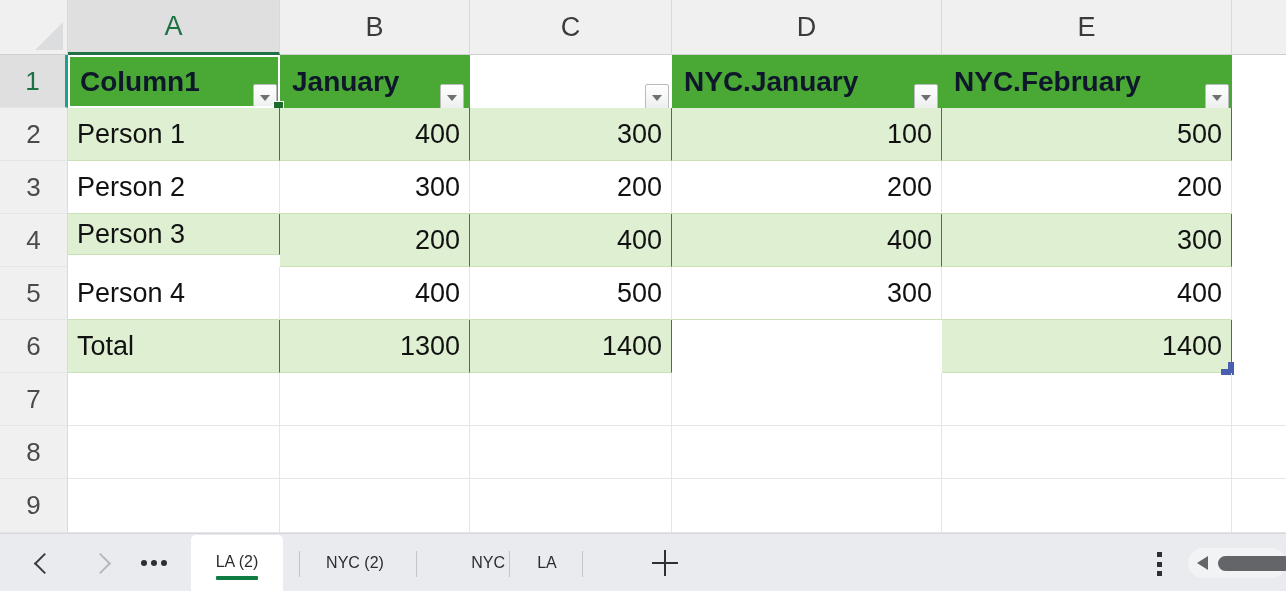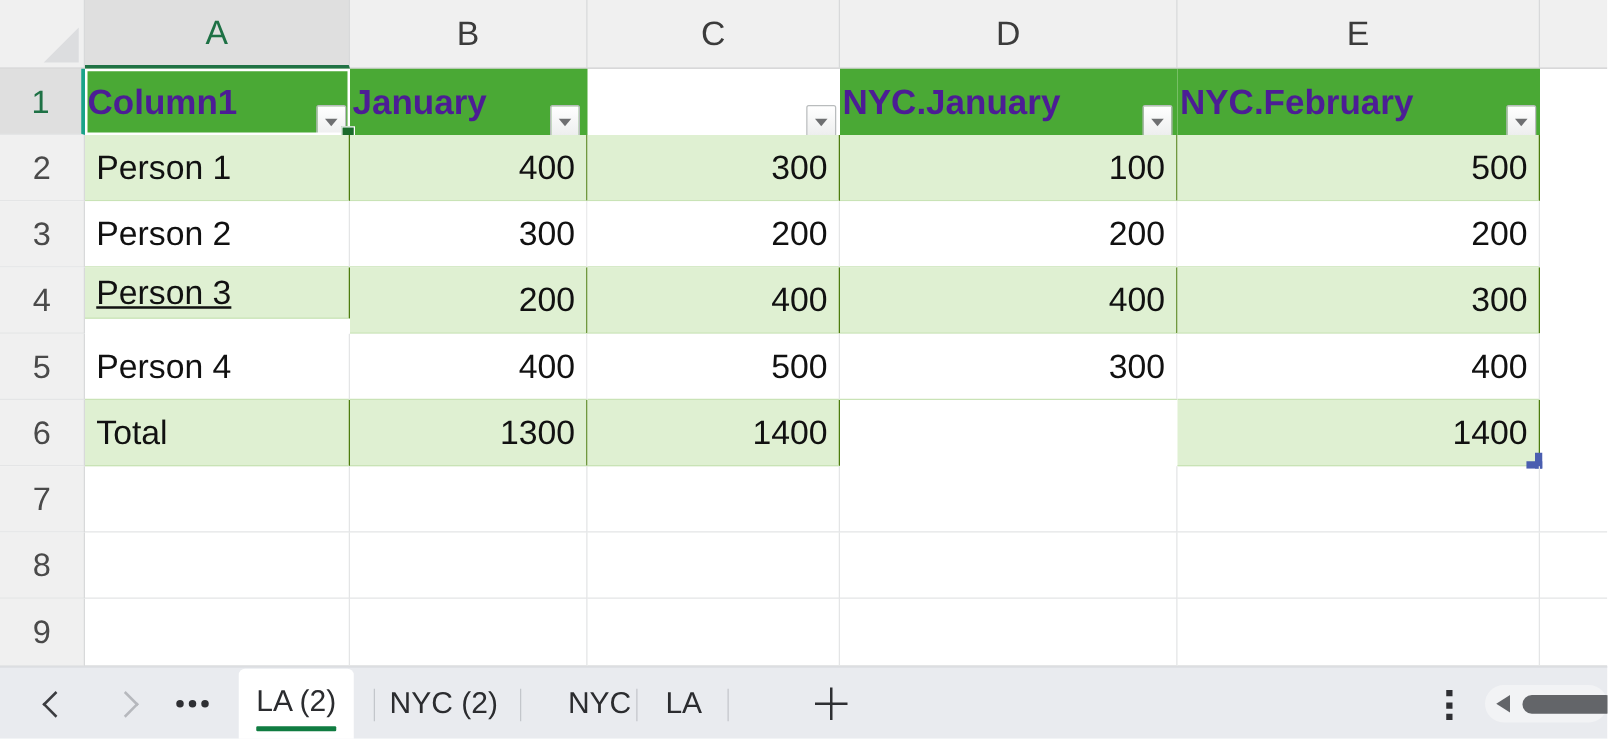--- a/index.html
+++ b/index.html
@@ -133,24 +133,24 @@
   .cell.txt-left  { justify-content: flex-start; padding-left: 9px; }
   .cell.txt-right { justify-content: flex-end;  padding-right: 9px; }
 
   
   .hdr-cell {
     position: absolute;
     box-sizing: border-box;
     background: #4aa935;
     display: flex;
     align-items: center;
-    padding-left: 2px;
+    padding-left: 12px;
     font-size: 28px;
     font-weight: bold;
-    color: #4c1d95;
+    color: #0f172a;
     white-space: nowrap;
     overflow: hidden;
   }
   .filter-btn {
     position: absolute;
     width: 24px;
     height: 27px;
     background: linear-gradient(#ffffff, #eceded);
     border: 1px solid #b9bcbd;
     border-radius: 2px;
@@ -252,21 +252,21 @@
     display: block;
   }
 
   .sheet-tab {
     position: absolute;
     top: 1px;
     height: 56px;
     display: flex;
     align-items: center;
     justify-content: center;
-    font-size: 24px;
+    font-size: 16px;
     color: #2b2c2f;
     box-sizing: border-box;
     white-space: nowrap;
   }
   .sheet-tab.active {
     background: #ffffff;
     border-radius: 5px 5px 0 0;
     font-weight: 400;
   }
   .sheet-tab.active .tab-label {
@@ -405,21 +405,21 @@
     <div class="cell tbl-band txt-right" style="left:470px; top:108px; width:202px; height:53px;">300</div>
     <div class="cell tbl-band txt-right" style="left:672px; top:108px; width:270px; height:53px;">100</div>
     <div class="cell tbl-band txt-right" style="left:942px; top:108px; width:290px; height:53px;">500</div>
 
     <div class="cell tbl-plain txt-left" style="left:68px;  top:161px; width:212px; height:53px;">Person 2</div>
     <div class="cell tbl-plain txt-right" style="left:280px; top:161px; width:190px; height:53px;">300</div>
     <div class="cell tbl-plain txt-right" style="left:470px; top:161px; width:202px; height:53px;">200</div>
     <div class="cell tbl-plain txt-right" style="left:672px; top:161px; width:270px; height:53px;">200</div>
     <div class="cell tbl-plain txt-right" style="left:942px; top:161px; width:290px; height:53px;">200</div>
 
-    <div class="cell tbl-band txt-left" style="left:68px;  top:214px; width:212px; height:41px;text-decoration:underline;">Person 3</div>
+    <div class="cell tbl-band txt-left" style="left:68px;  top:214px; width:212px; height:41px;">Person 3</div>
     <div class="cell tbl-band txt-right" style="left:280px; top:214px; width:190px; height:53px;">200</div>
     <div class="cell tbl-band txt-right" style="left:470px; top:214px; width:202px; height:53px;">400</div>
     <div class="cell tbl-band txt-right" style="left:672px; top:214px; width:270px; height:53px;">400</div>
     <div class="cell tbl-band txt-right" style="left:942px; top:214px; width:290px; height:53px;">300</div>
 
     <div class="cell tbl-plain txt-left" style="left:68px;  top:267px; width:212px; height:53px;">Person 4</div>
     <div class="cell tbl-plain txt-right" style="left:280px; top:267px; width:190px; height:53px;">400</div>
     <div class="cell tbl-plain txt-right" style="left:470px; top:267px; width:202px; height:53px;">500</div>
     <div class="cell tbl-plain txt-right" style="left:672px; top:267px; width:270px; height:53px;">300</div>
     <div class="cell tbl-plain txt-right" style="left:942px; top:267px; width:290px; height:53px;">400</div>

